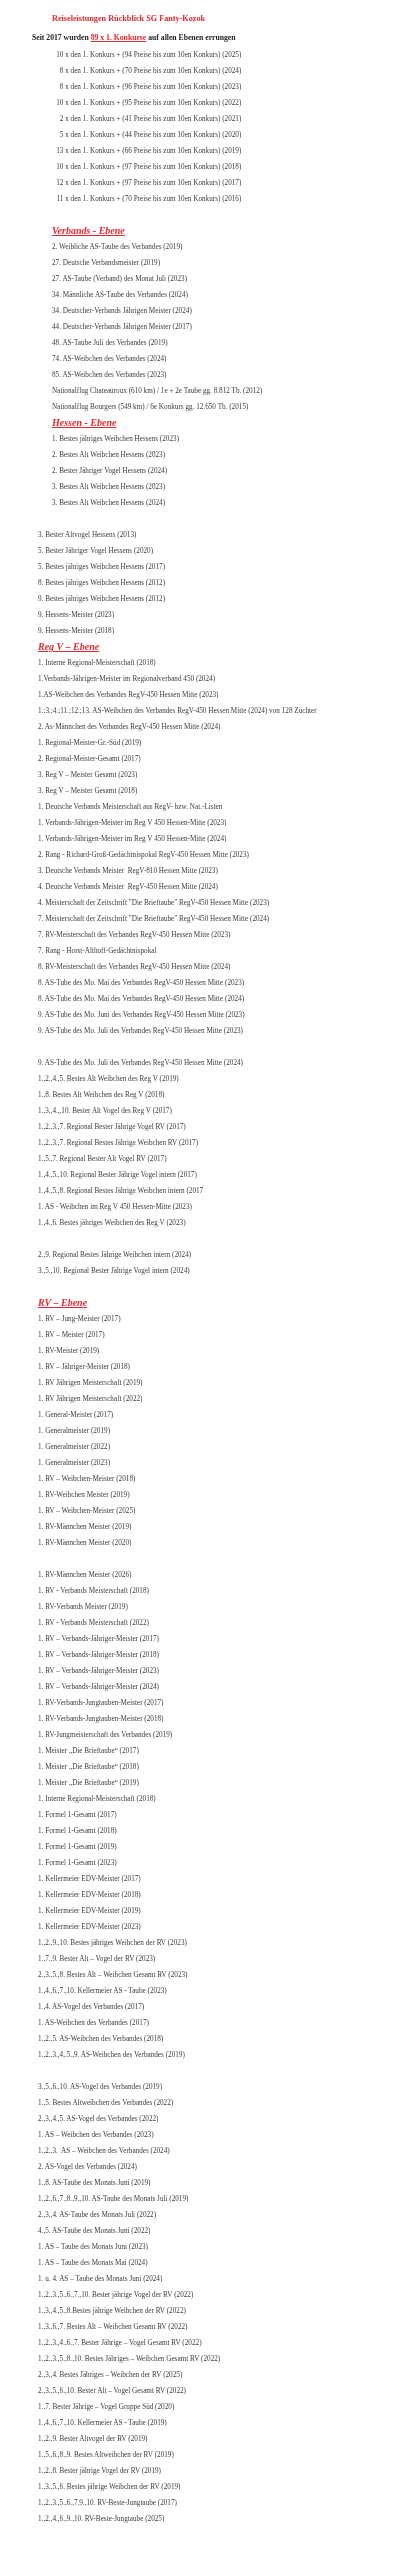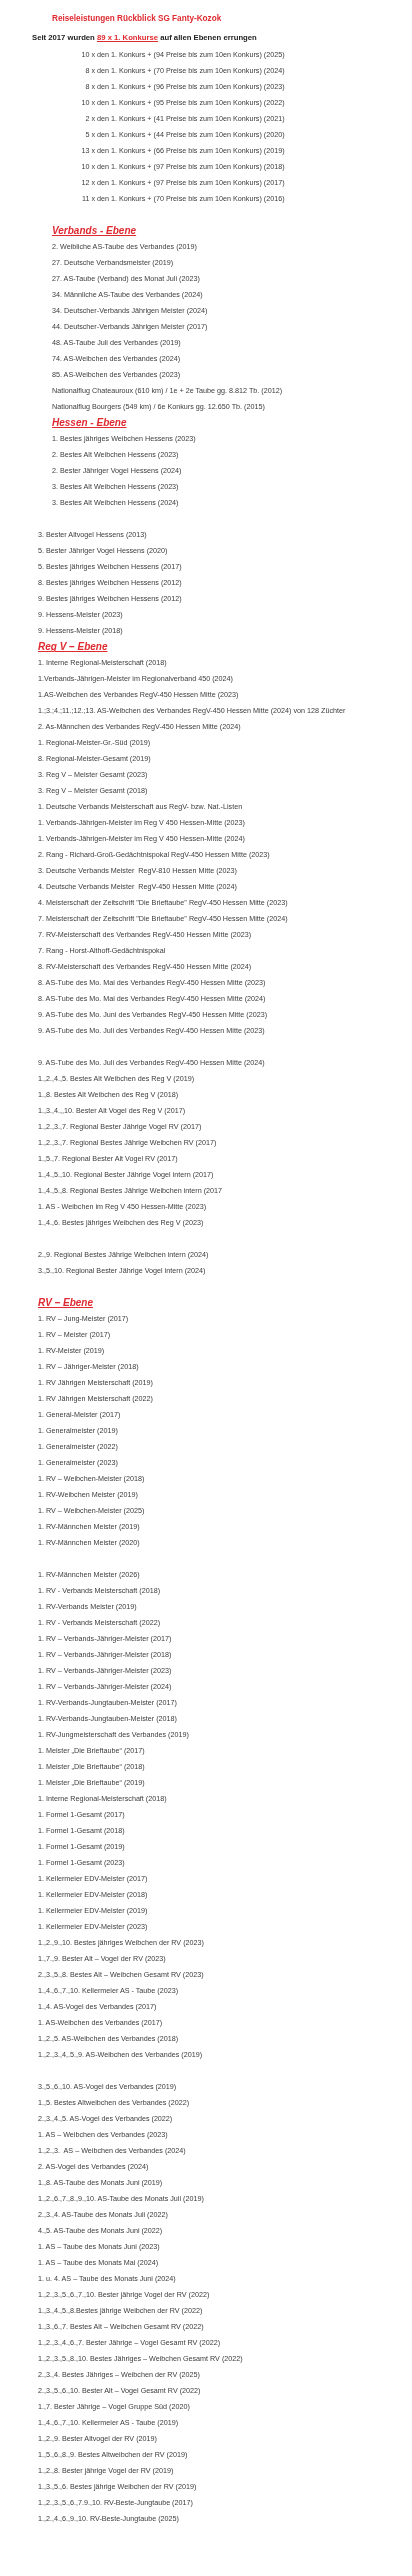--- a/index.html
+++ b/index.html
@@ -8,35 +8,35 @@
     --subtitle-text:#222222;
     --page-bg:#ffffff;
   }
   *{margin:0;padding:0;box-sizing:border-box;}
   html,body{background:var(--page-bg);}
   body{
     width:412px;height:2748px;overflow:hidden;
     font-family:"Liberation Sans","DejaVu Sans",sans-serif;
     color:var(--body-text);
   }
-  .doc{padding-top:10.3px;width:364px;}
+  .doc{padding-top:10.3px;width:364px;font-family:Liberation Serif, serif;}
   .title{
     padding-left:52px;
     font-size:8.2px;font-weight:bold;color:var(--accent-red);
     line-height:17.5px;white-space:pre;
   }
   .subtitle{
     padding-left:32px;margin-top:2.1px;
     font-size:7.7px;font-weight:bold;color:var(--subtitle-text);
     line-height:16.5px;white-space:pre;
   }
   .subtitle .hl{color:var(--accent-red);text-decoration:underline;text-decoration-color:var(--accent-red);}
   #konkurs-block{margin-top:1px;}
   .kline{
-    display:flex;padding-left:76px;
+    display:flex;padding-left:50px;
     height:16px;line-height:16px;font-size:7.2px;white-space:pre;align-items:flex-end;
   }
   .knum{display:inline-block;width:13.4px;text-align:right;}
   .heading{
     height:16px;line-height:16px;
     font-size:10px;font-weight:bold;font-style:italic;color:var(--accent-red);
     white-space:pre;
   }
   .heading .hu{text-decoration:underline;text-decoration-color:var(--accent-red);}
   .line{
@@ -92,21 +92,21 @@
       <div class="line indent-b">9. Bestes jähriges Weibchen Hessens (2012)</div>
       <div class="line indent-b">9. Hessens-Meister (2023)</div>
       <div class="line indent-b">9. Hessens-Meister (2018)</div>
       <div class="heading indent-b"><span class="hu">Reg V – Ebene</span></div>
       <div class="line indent-b">1. Interne Regional-Meisterschaft (2018)</div>
       <div class="line indent-b">1.Verbands-Jährigen-Meister im Regionalverband 450 (2024)</div>
       <div class="line indent-b">1.AS-Weibchen des Verbandes RegV-450 Hessen Mitte (2023)</div>
       <div class="line indent-b">1.;3.;4.;11.;12.;13. AS-Weibchen des Verbandes RegV-450 Hessen Mitte (2024) von 128 Züchter</div>
       <div class="line indent-b">2. As-Männchen des Verbandes RegV-450 Hessen Mitte (2024)</div>
       <div class="line indent-b">1. Regional-Meister-Gr.-Süd (2019)</div>
-      <div class="line indent-b">8. Regional-Meister-Gesamt (2019)</div>
+      <div class="line indent-b">2. Regional-Meister-Gesamt (2017)</div>
       <div class="line indent-b">3. Reg V – Meister Gesamt (2023)</div>
       <div class="line indent-b">3. Reg V – Meister Gesamt (2018)</div>
       <div class="line indent-b">1. Deutsche Verbands Meisterschaft aus RegV- bzw. Nat.-Listen</div>
       <div class="line indent-b">1. Verbands-Jährigen-Meister im Reg V 450 Hessen-Mitte (2023)</div>
       <div class="line indent-b">1. Verbands-Jährigen-Meister im Reg V 450 Hessen-Mitte (2024)</div>
       <div class="line indent-b">2. Rang - Richard-Groß-Gedächtnispokal RegV-450 Hessen Mitte (2023)</div>
       <div class="line indent-b">3. Deutsche Verbands Meister  RegV-810 Hessen Mitte (2023)</div>
       <div class="line indent-b">4. Deutsche Verbands Meister  RegV-450 Hessen Mitte (2024)</div>
       <div class="line indent-b">4. Meisterschaft der Zeitschrift "Die Brieftaube" RegV-450 Hessen Mitte (2023)</div>
       <div class="line indent-b">7. Meisterschaft der Zeitschrift "Die Brieftaube" RegV-450 Hessen Mitte (2024)</div>

